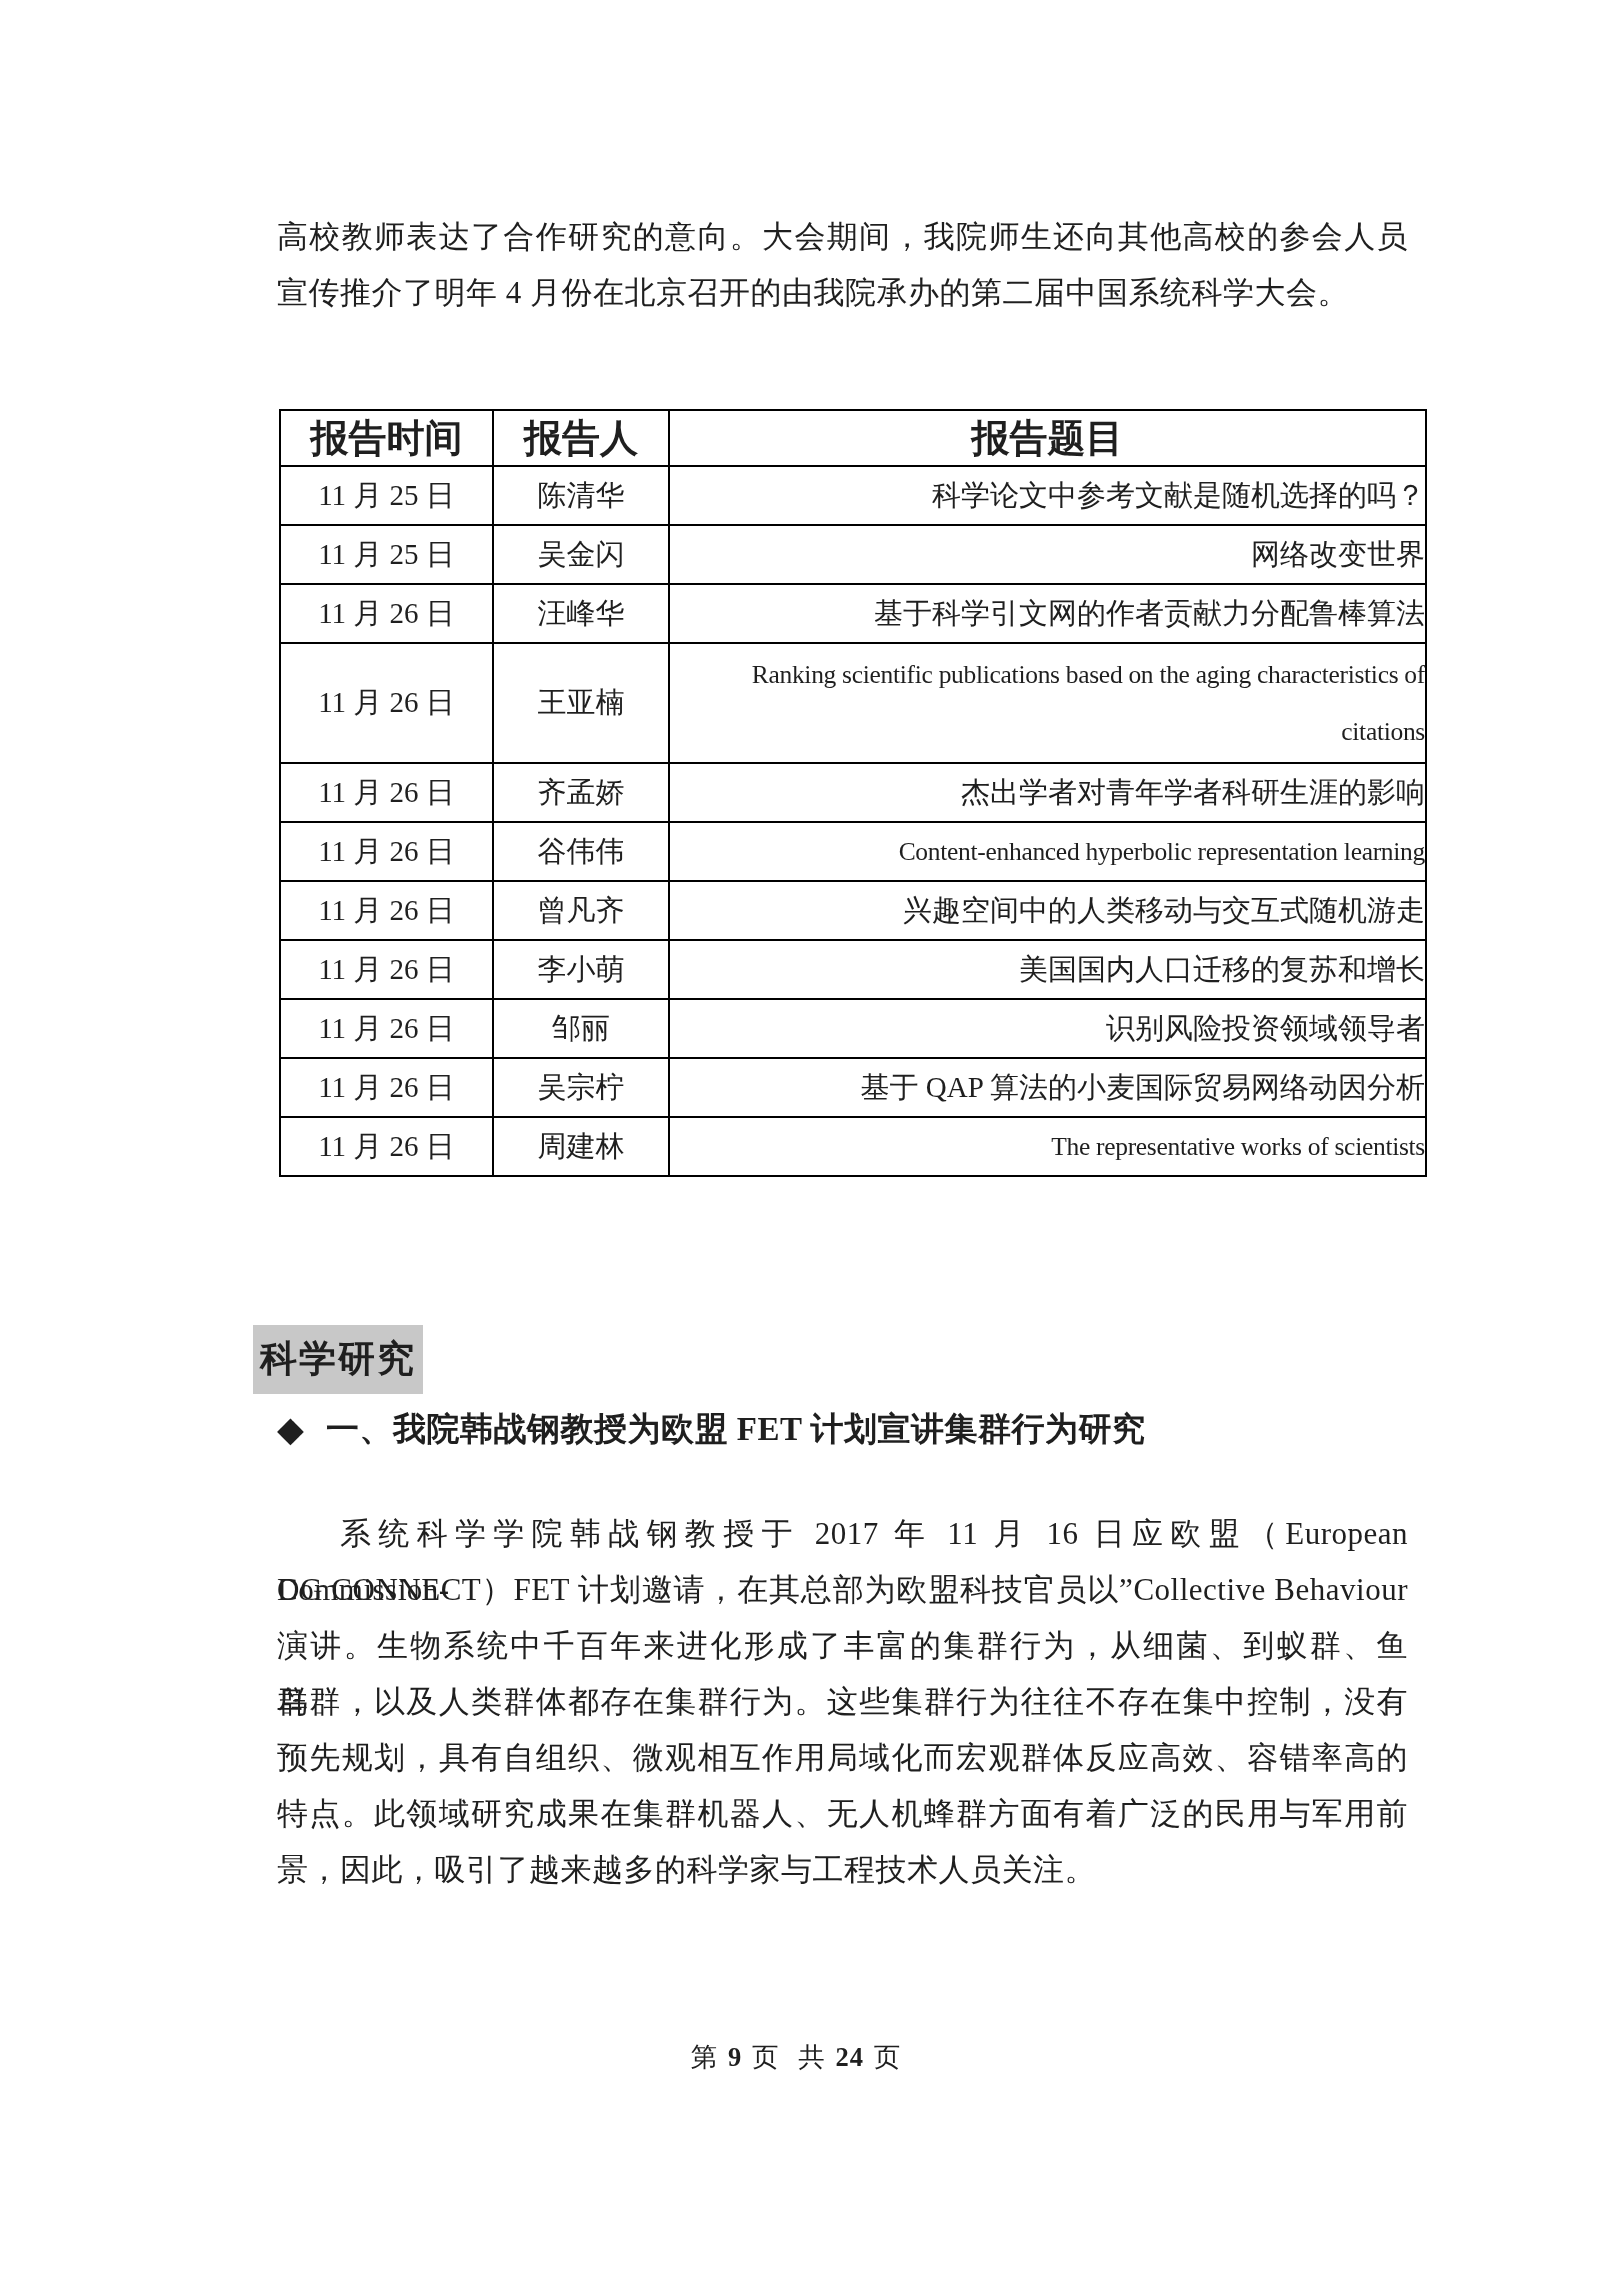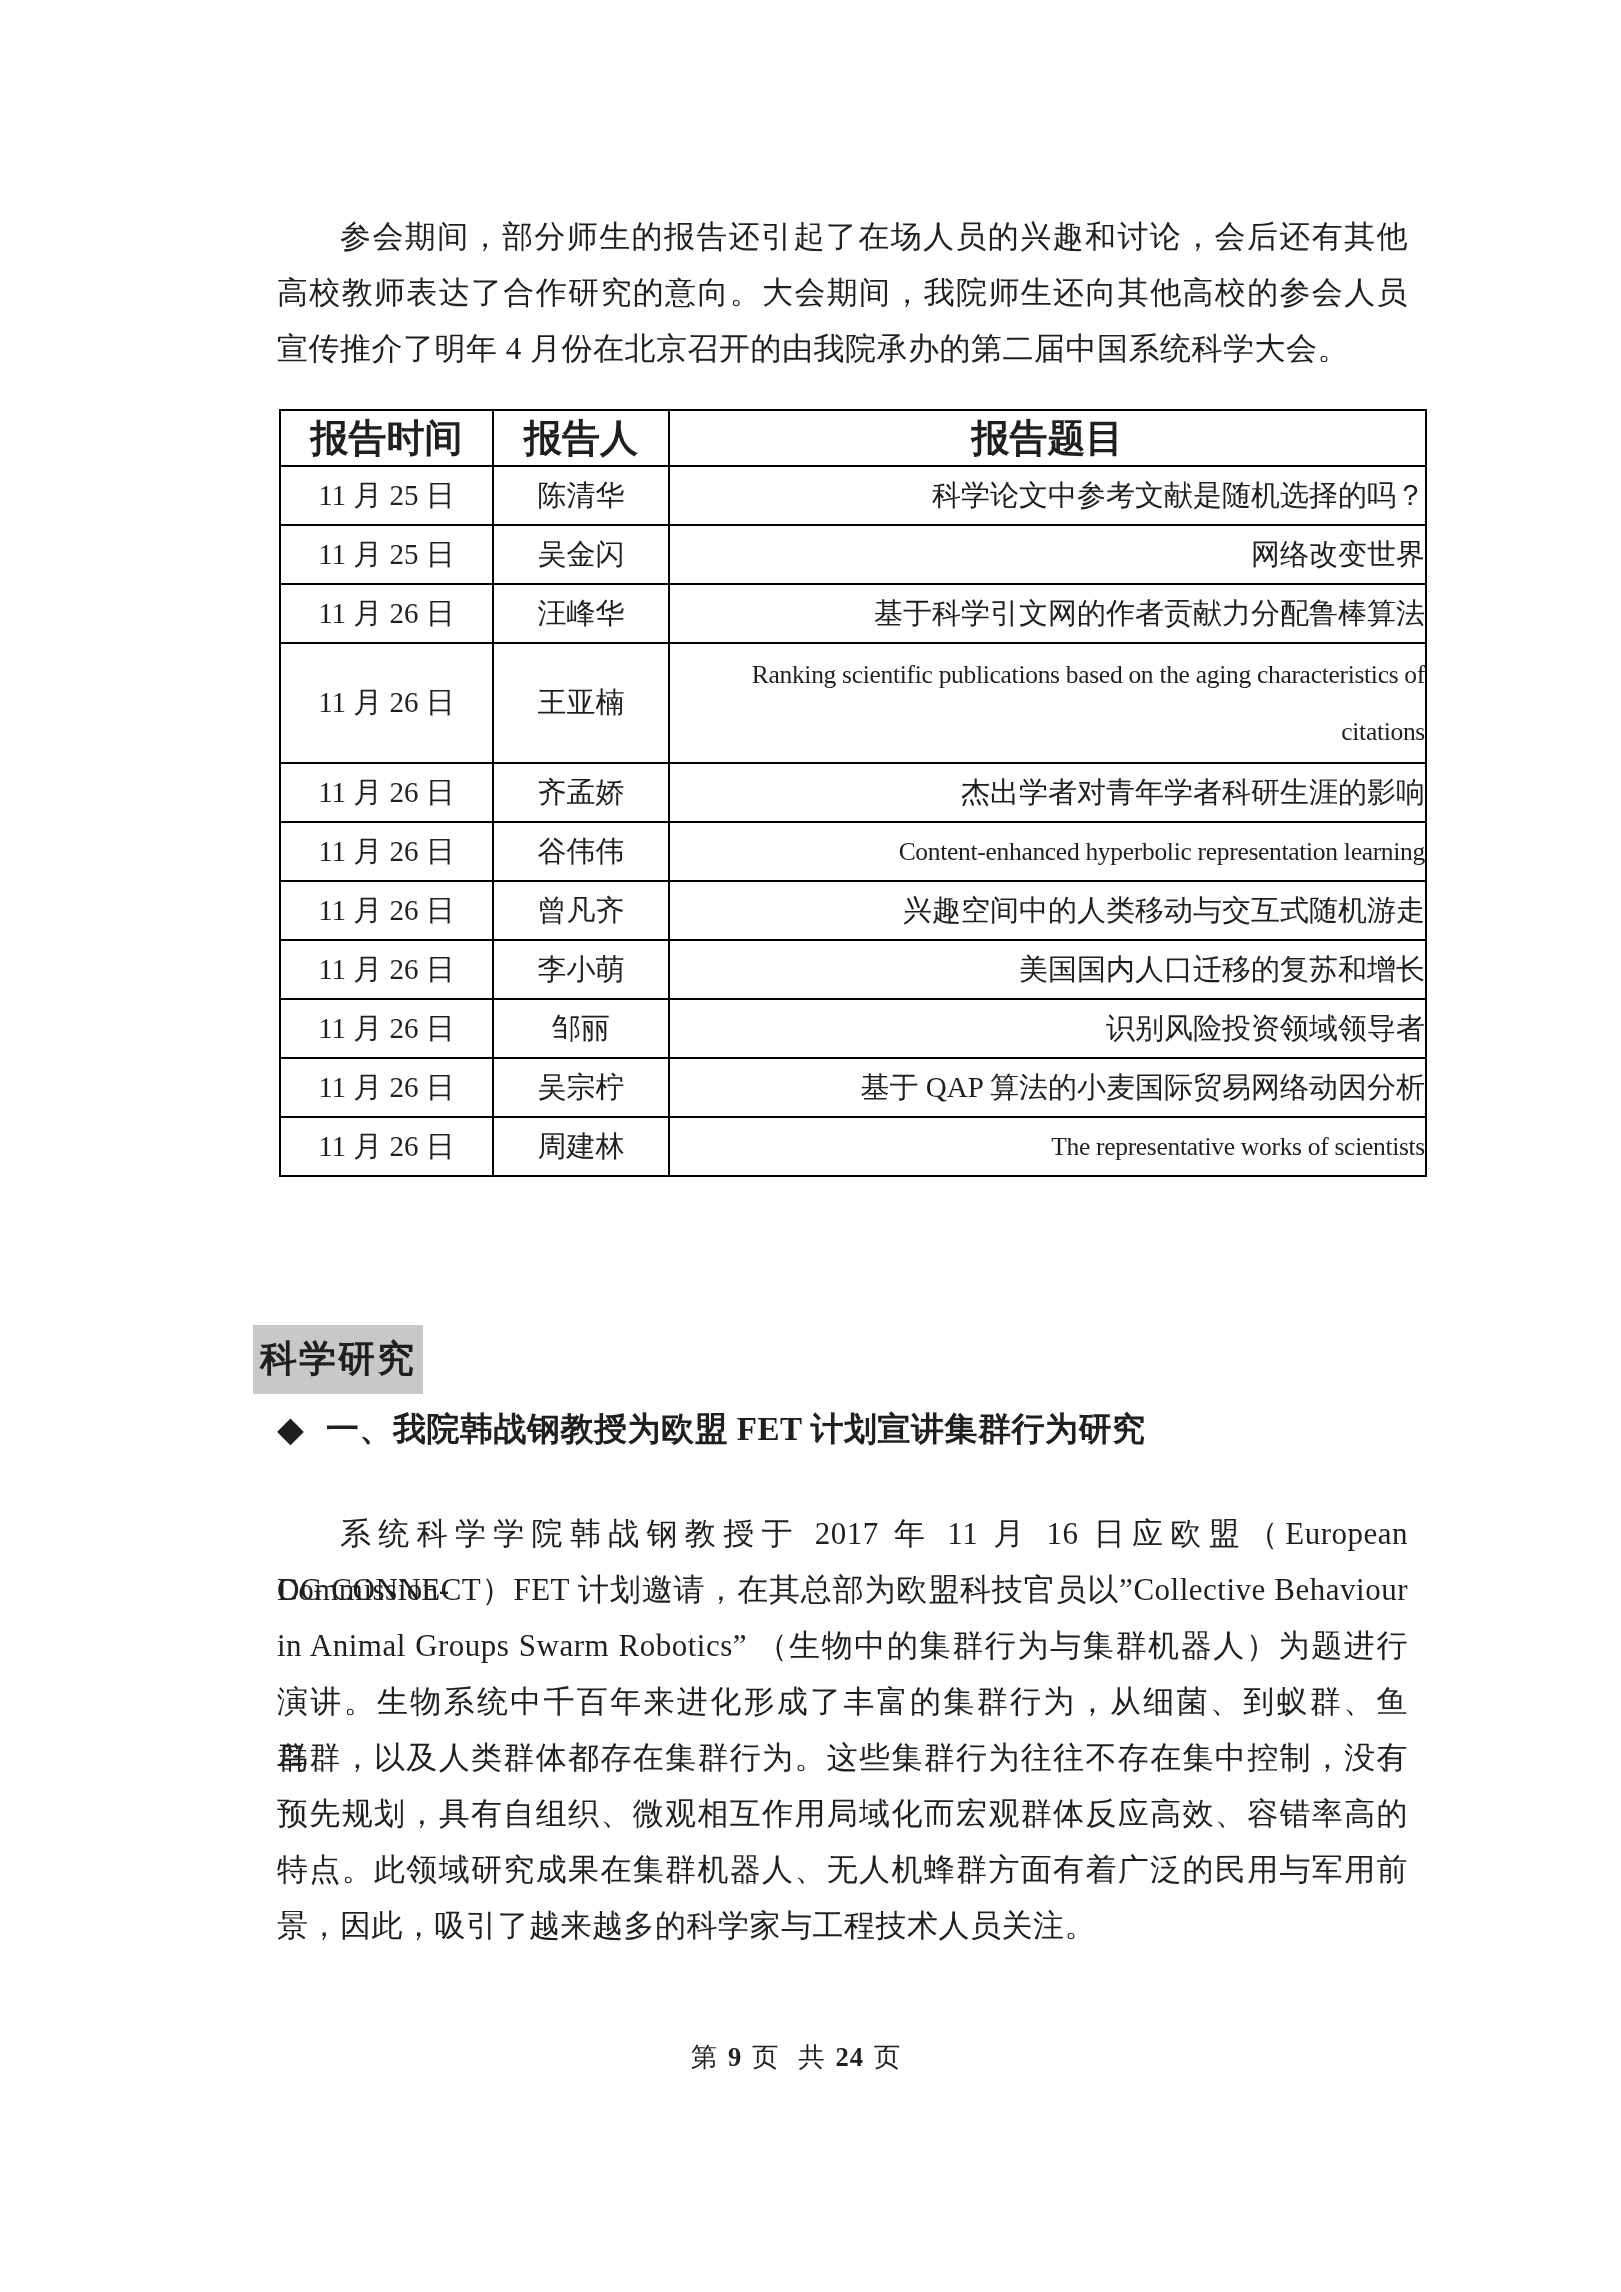--- a/index.html
+++ b/index.html
@@ -88,21 +88,20 @@
   .footer span{margin:0 4.9px;}
   .footer .num{font-weight:bold;}
   .footer .gap{margin-left:13.7px;}
 </style>
 </head>
 <body>
 
 <div class="page">
 
   <div class="para" style="top:209px;">
-    <div class="pline just indent">参会期间，部分师生的报告还引起了在场人员的兴趣和讨论，会后还有其他</div>
     <div class="pline just">高校教师表达了合作研究的意向。大会期间，我院师生还向其他高校的参会人员</div>
     <div class="pline lastline">宣传推介了明年 4 月份在北京召开的由我院承办的第二届中国系统科学大会。</div>
   </div>
 
   <table class="sched">
     <tbody>
         <tr class="hdr">
       <th class="c-date">报告时间</th>
       <th class="c-name">报告人</th>
       <th class="c-title">报告题目</th>
@@ -167,21 +166,20 @@
 
   <div class="section-title">科学研究</div>
 
   <div class="heading">
     <span class="bullet">◆</span><span>一、我院韩战钢教授为欧盟 FET 计划宣讲集群行为研究</span>
   </div>
 
   <div class="para" style="top:1506px;">
     <div class="pline just indent">系统科学学院韩战钢教授于 2017 年 11 月 16 日应欧盟（European Commission-</div>
     <div class="pline just">DG CONNECT）FET 计划邀请，在其总部为欧盟科技官员以”Collective Behaviour</div>
-    <div class="pline just">in Animal Groups Swarm Robotics” （生物中的集群行为与集群机器人）为题进行</div>
     <div class="pline just">演讲。生物系统中千百年来进化形成了丰富的集群行为，从细菌、到蚁群、鱼群、</div>
     <div class="pline just">鸟群，以及人类群体都存在集群行为。这些集群行为往往不存在集中控制，没有</div>
     <div class="pline just">预先规划，具有自组织、微观相互作用局域化而宏观群体反应高效、容错率高的</div>
     <div class="pline just">特点。此领域研究成果在集群机器人、无人机蜂群方面有着广泛的民用与军用前</div>
     <div class="pline lastline">景，因此，吸引了越来越多的科学家与工程技术人员关注。</div>
   </div>
 
   <div class="footer">
     <span>第</span><span class="num">9</span><span>页</span><span class="gap">共</span><span class="num">24</span><span>页</span>
   </div>

